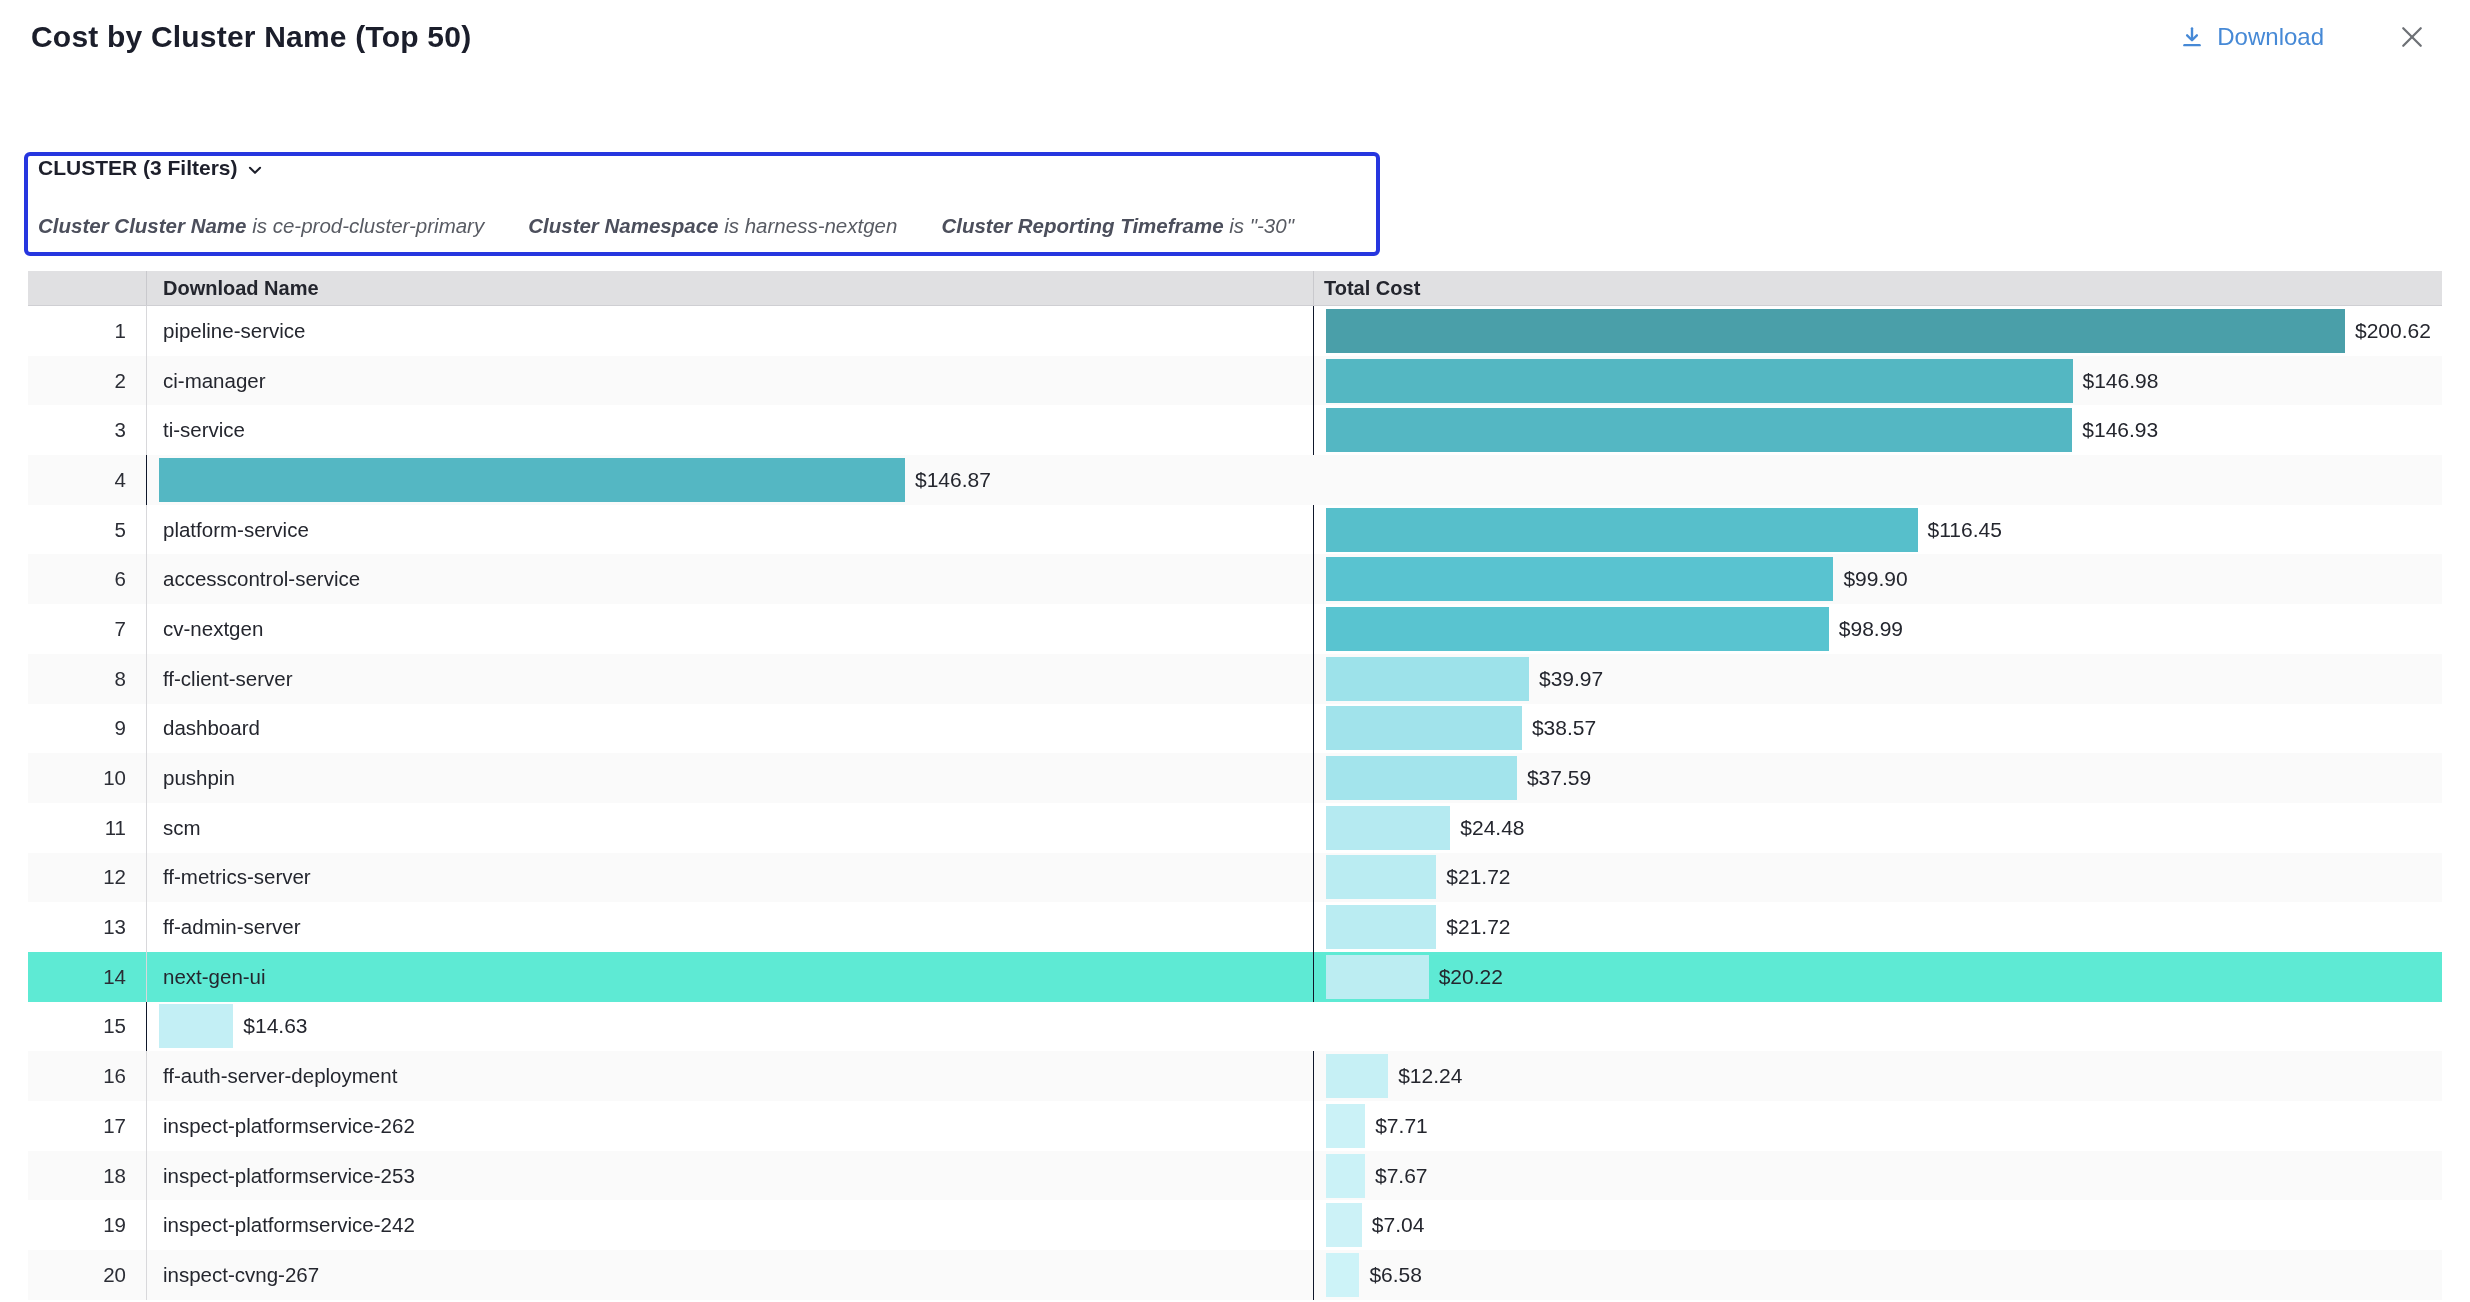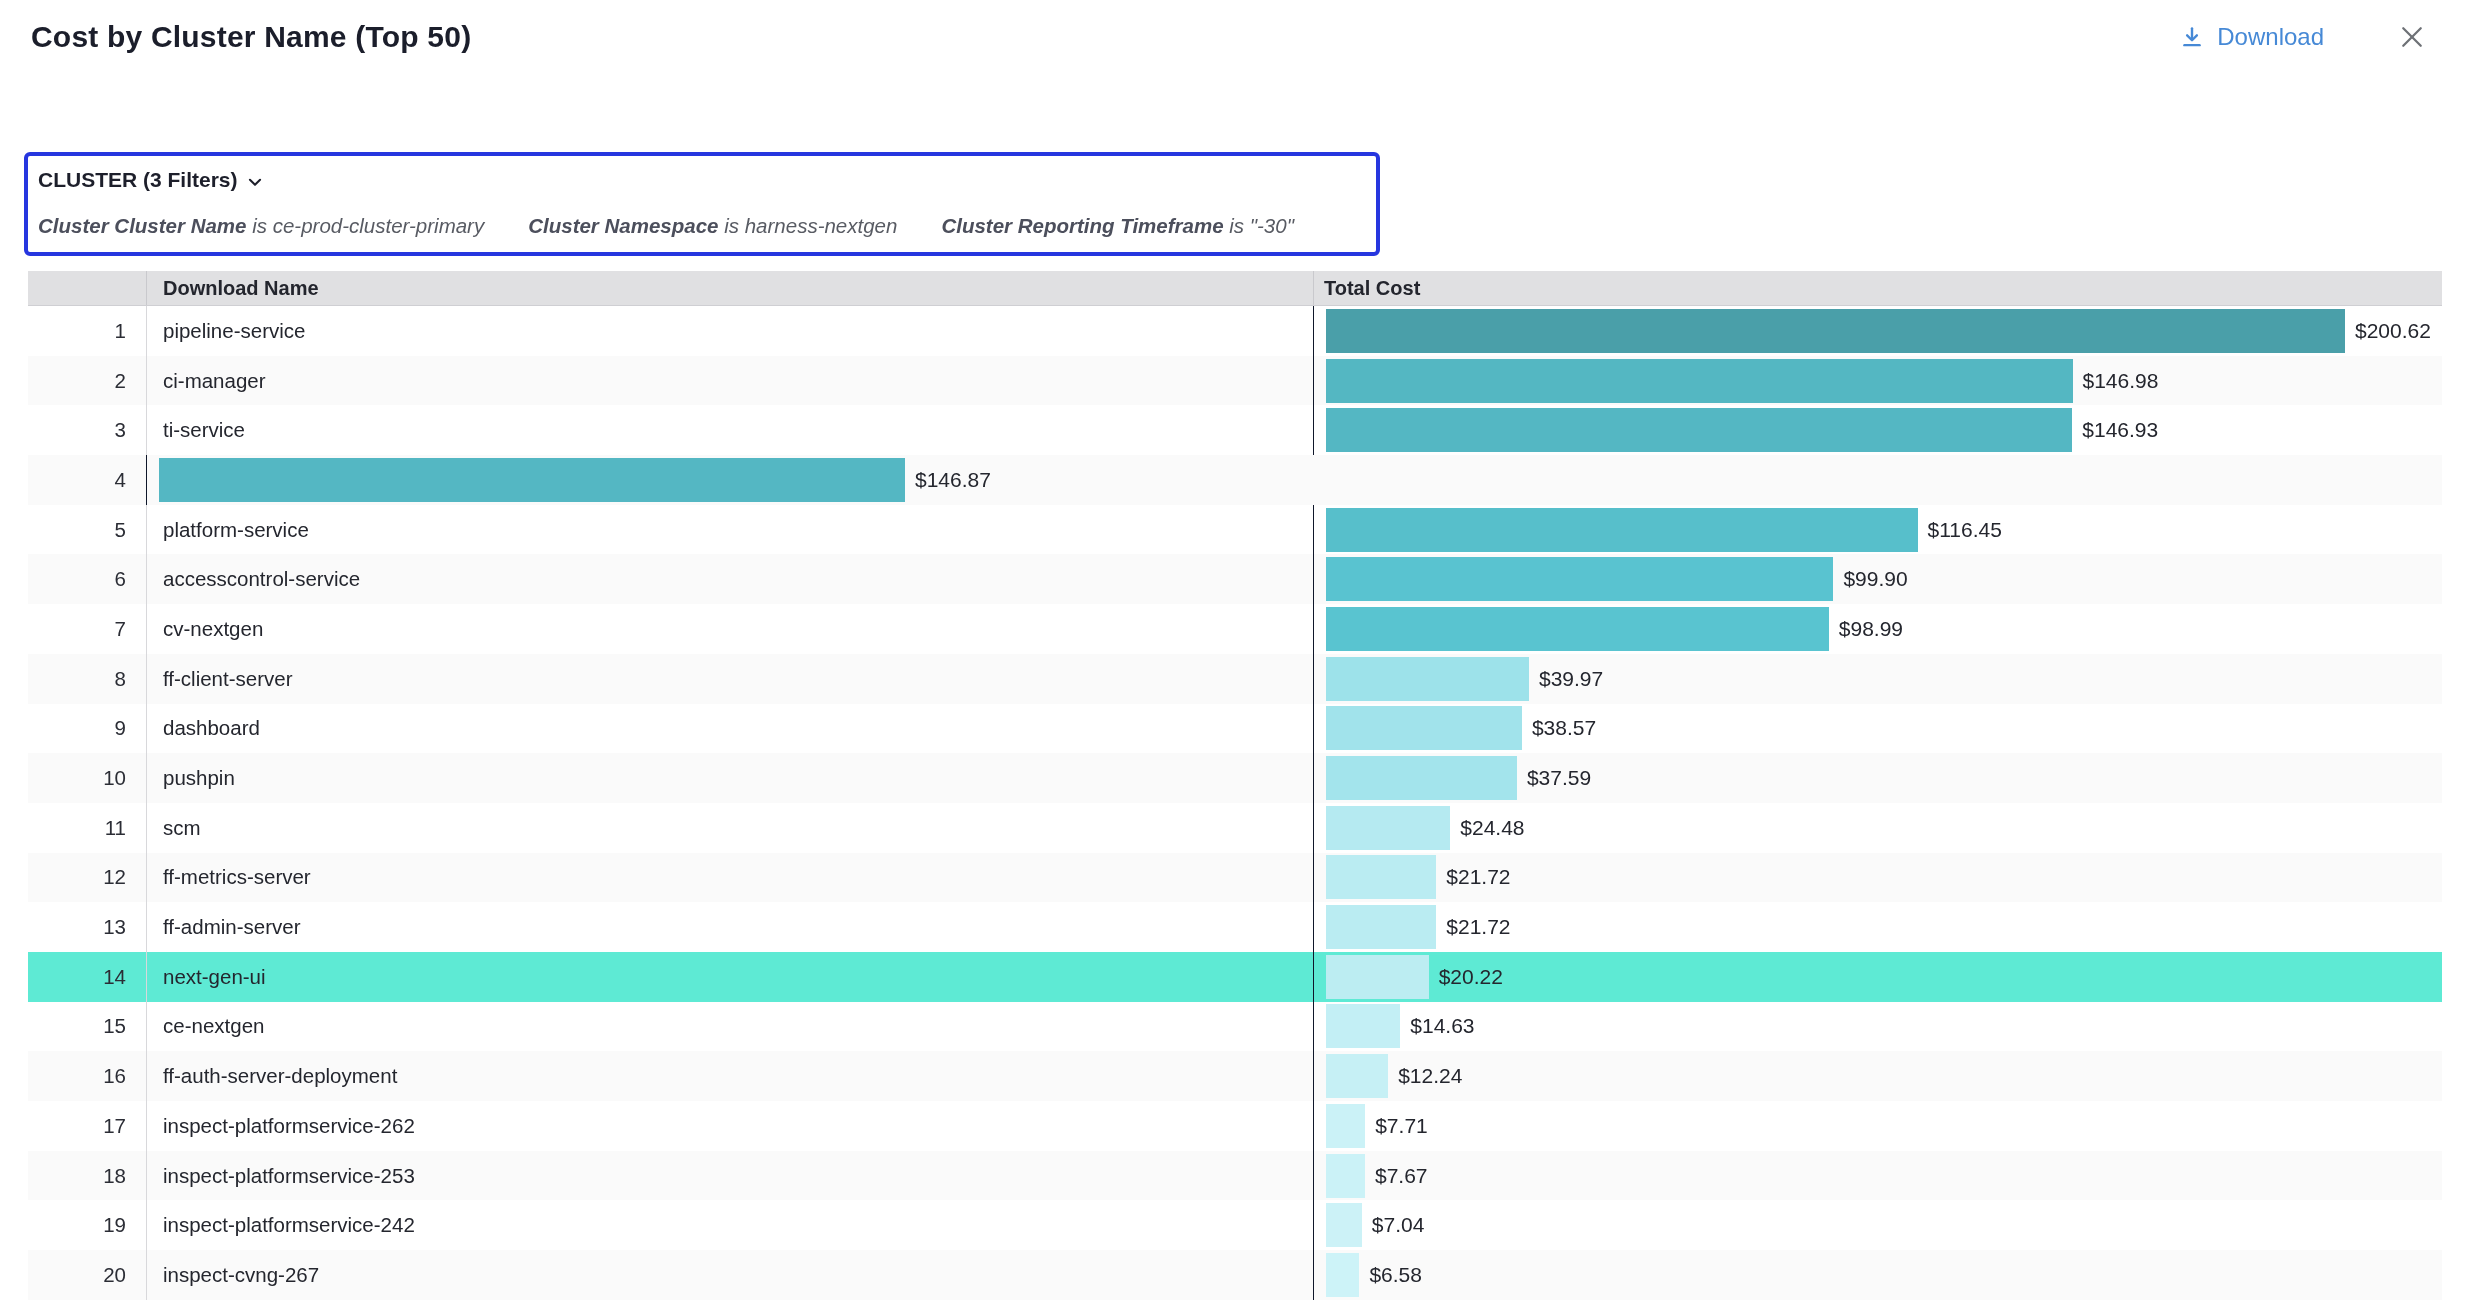--- a/index.html
+++ b/index.html
@@ -35,21 +35,21 @@
     position: absolute; left: 32px; top: 122px;
     color: #0c4a6e; font-size: 21px; cursor: pointer; text-decoration: none; margin-top: 28px;
   }
 
   
   .filter-panel {
     position: absolute; left: 24px; top: 152px;
     width: 1356px; height: 104px;
     border: 4px solid #2636df; border-radius: 6px;
     background: #ffffff;
-    padding: 12px 10px 10px 10px;
+    padding: 0 10px 10px 10px;
     display: flex; flex-direction: column; justify-content: space-between;
   }
   .filter-toggle {
     display: flex; align-items: center; gap: 8px;
     font-size: 21px; font-weight: 700; color: #1d1f2b; cursor: pointer;
   }
   .filter-row { display: flex; align-items: center; gap: 44px; white-space: nowrap; padding-bottom: 4px; font-style: italic; }
   .filter-item { font-size: 20.5px; color: #585b63; }
   .filter-item .f-field { font-weight: 700; color: #4c4f5c; }
 
@@ -253,21 +253,20 @@
         <div class="t-row highlight">
           <div class="col-num">14</div>
           <div class="col-name">next-gen-ui</div>
           <div class="col-cost">
             <span class="bar" style="width: 102.7px; background: rgb(188, 237, 242);"></span>
             <span class="bar-label">$20.22</span>
           </div>
         </div>
         <div class="t-row">
           <div class="col-num">15</div>
-          <div class="col-name">ce-nextgen</div>
           <div class="col-cost">
             <span class="bar" style="width: 74.3px; background: rgb(195, 239, 245);"></span>
             <span class="bar-label">$14.63</span>
           </div>
         </div>
         <div class="t-row stripe">
           <div class="col-num">16</div>
           <div class="col-name">ff-auth-server-deployment</div>
           <div class="col-cost">
             <span class="bar" style="width: 62.2px; background: rgb(198, 240, 245);"></span>

